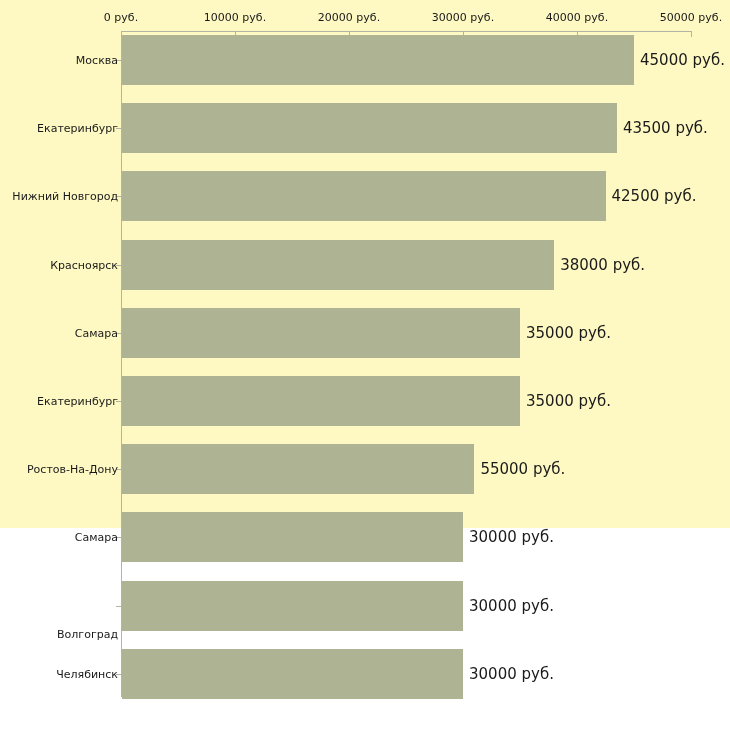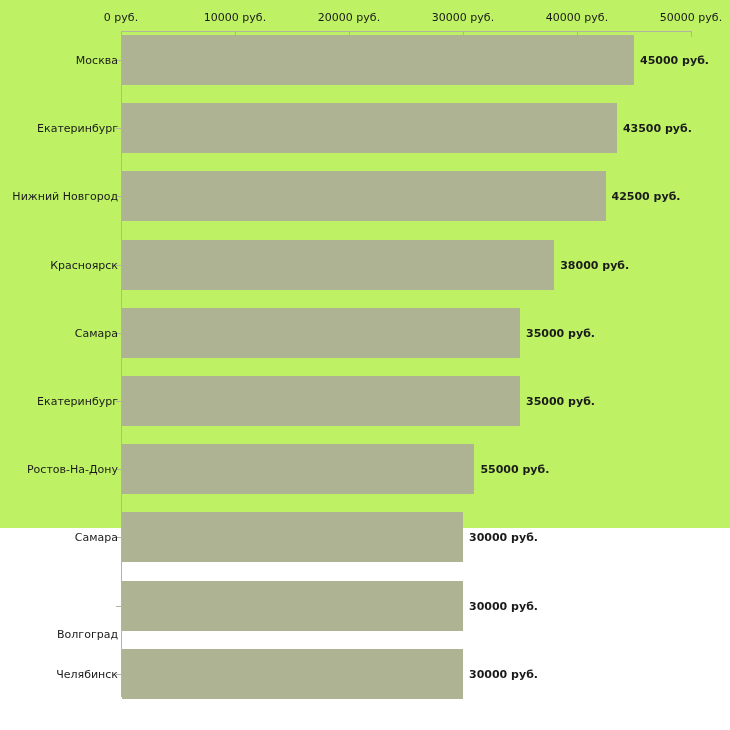--- a/index.html
+++ b/index.html
@@ -11,21 +11,21 @@
     width: 730px;
     height: 730px;
     font-family: "DejaVu Sans", "Liberation Sans", sans-serif;
     overflow: hidden;
   }
 
   #chart-root {
     position: relative;
     width: 730px;
     height: 528px;
-    background: #bef264;
+    background: #fef9c3;
   }
 
   
   .axis-top-line {
     position: absolute;
     left: 121px;
     top: 31px;
     width: 570px;
     height: 1px;
     background: #b3b4a4;
@@ -76,25 +76,24 @@
 
   
   .bar {
     position: absolute;
     left: 122px;
     background: #aeb394;
   }
   .bar-value {
     position: absolute;
     transform: translateY(-50%);
-    font-size: 11px;
+    font-size: 15px;
     color: #1a1a1a;
     white-space: nowrap;
     line-height: 13px;
-    font-weight: bold;
   }
 </style>
 </head>
 <body>
 
 <div id="chart-root">
 
   <div class="axis-top-line"></div>
   <div id="x-ticks">
       <div class="axis-tick" style="left: 121px;"></div>

